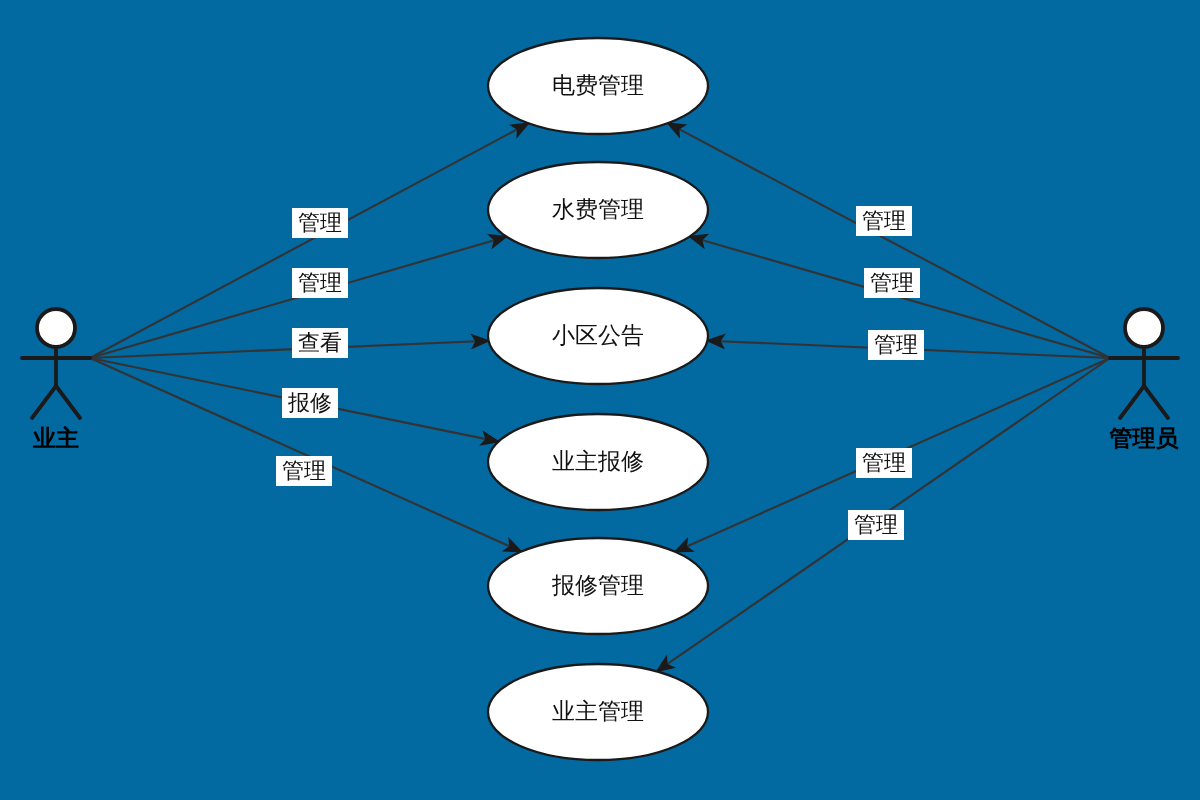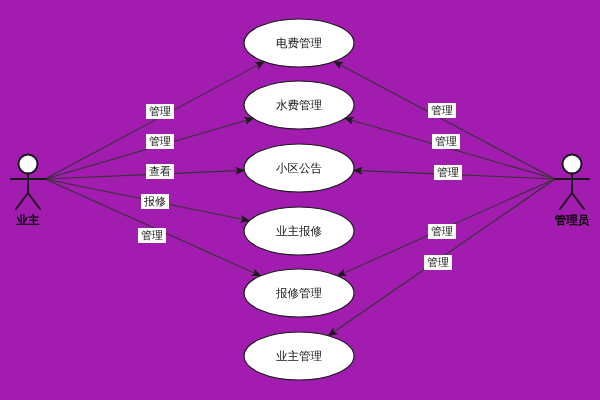--- a/index.html
+++ b/index.html
@@ -4,21 +4,21 @@
 <style>
   html, body {
     margin: 0;
     padding: 0;
     background: #ffffff;
   }
   #canvas {
     position: relative;
     width: 600px;
     height: 400px;
-    background: #a21caf;
+    background: #0369a1;
     font-family: "DejaVu Sans", sans-serif;
     overflow: hidden;
   }
   svg.diagram {
     position: absolute;
     left: 0;
     top: 0;
     width: 600px;
     height: 400px;
   }

